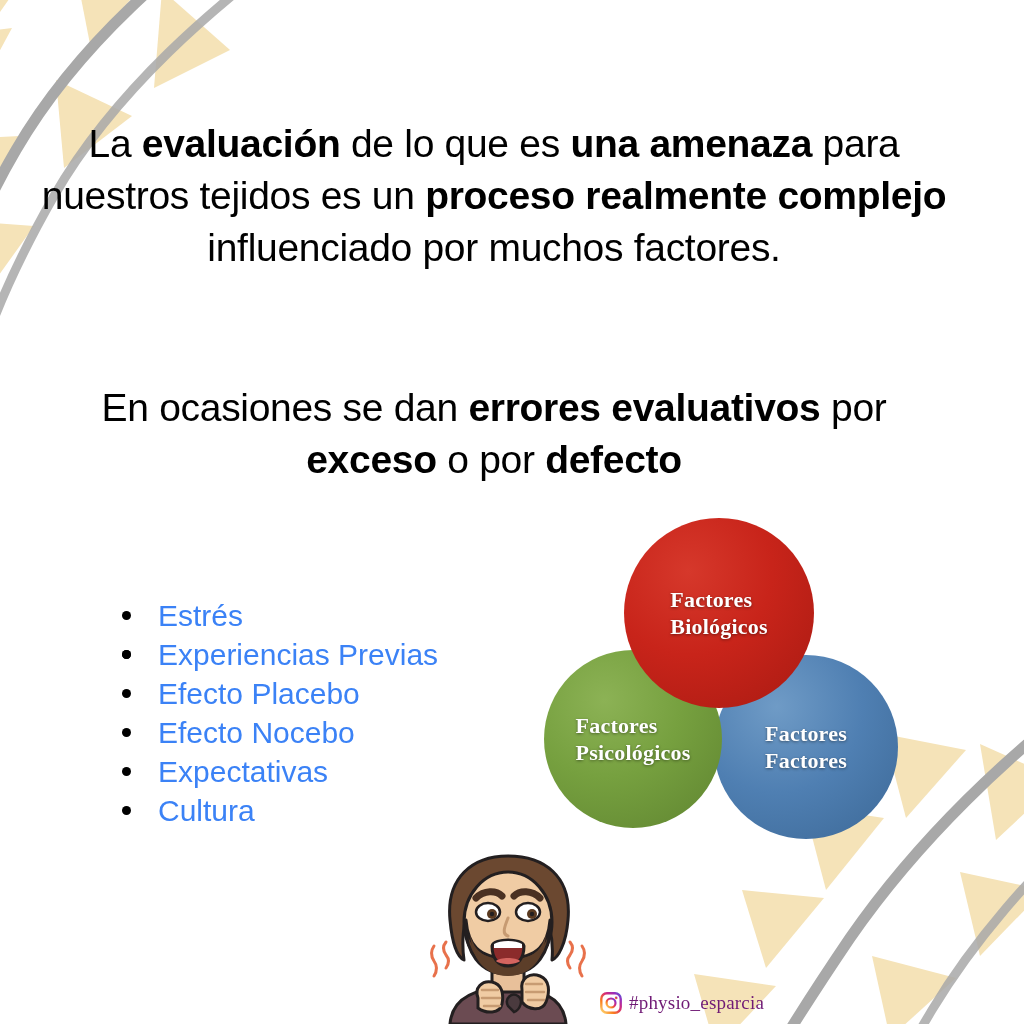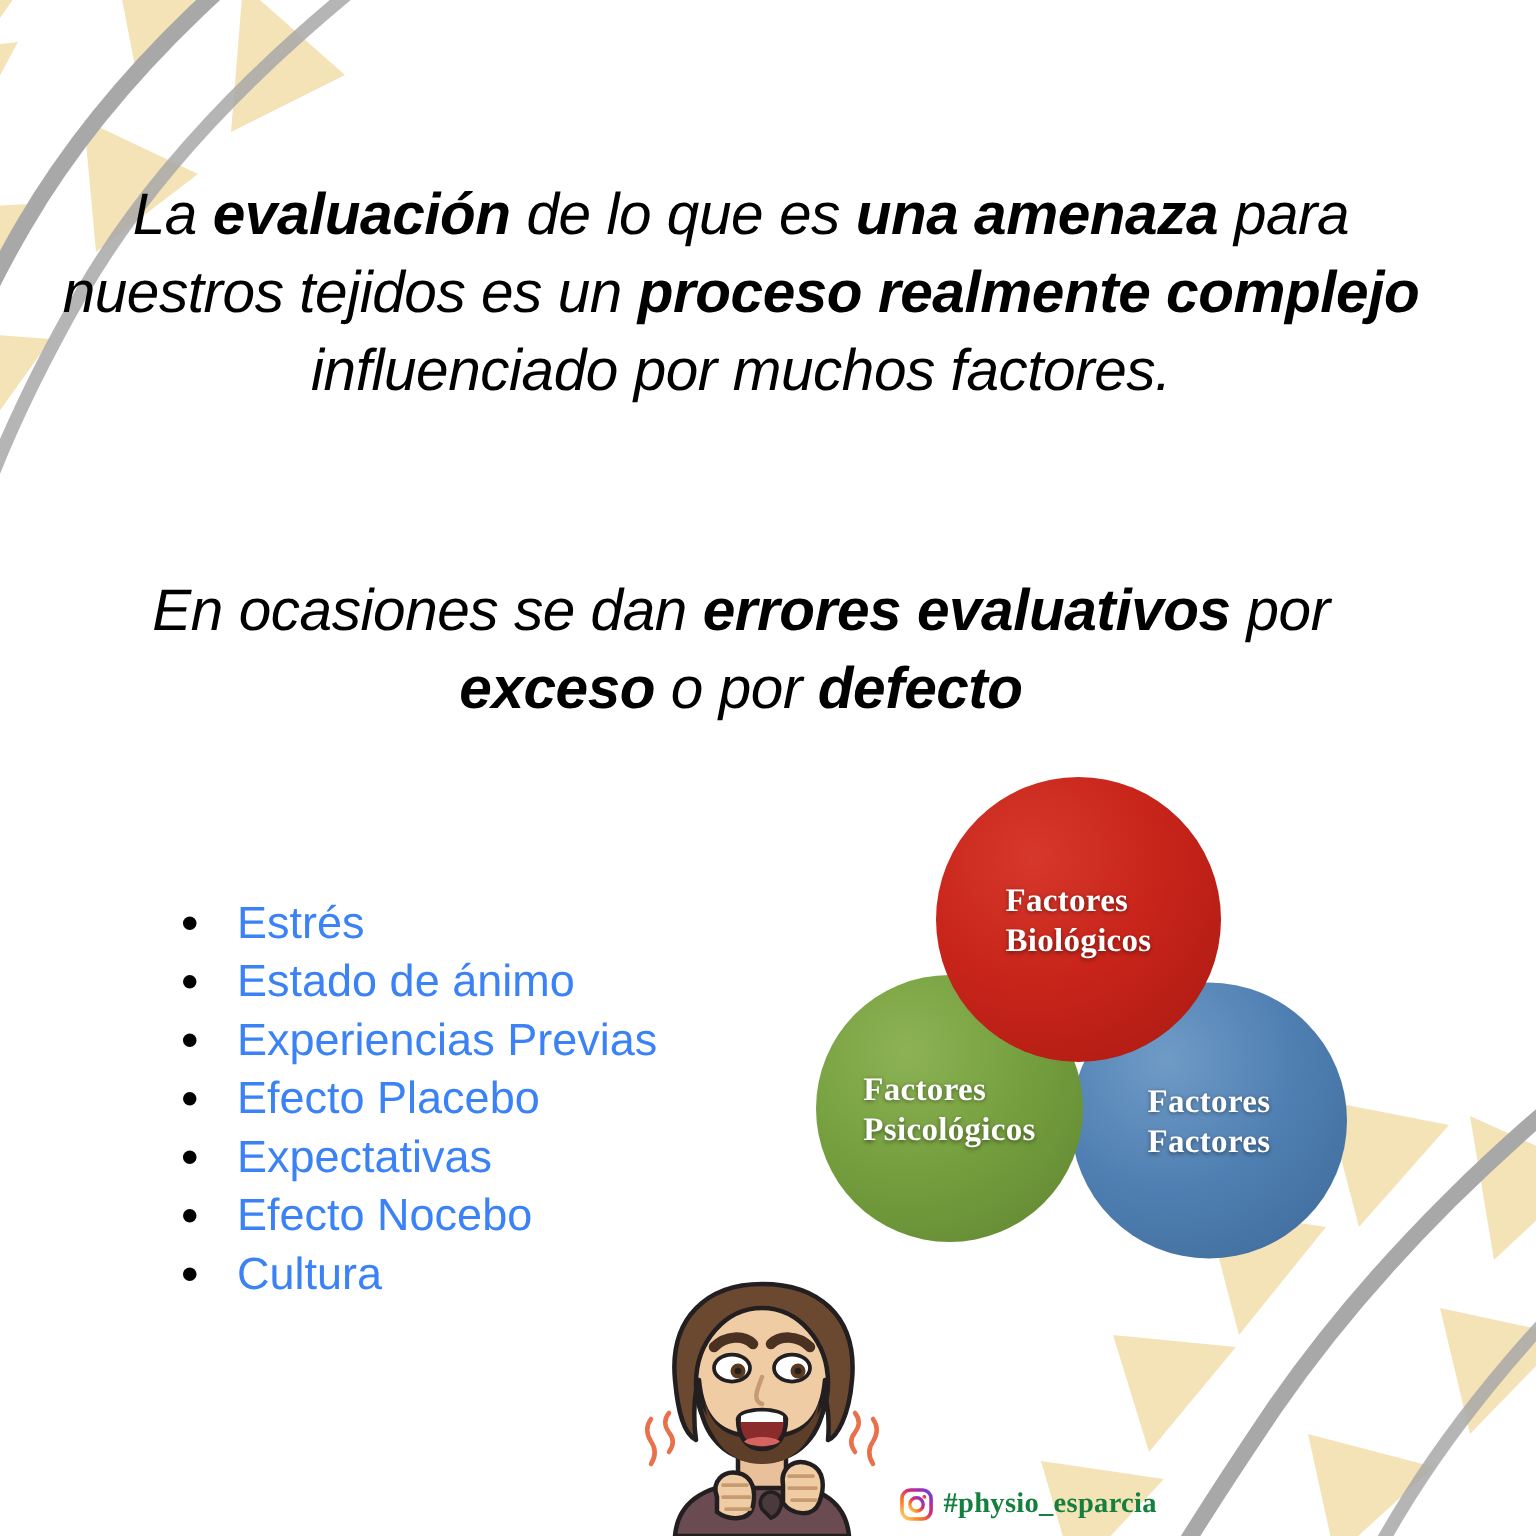--- a/index.html
+++ b/index.html
@@ -25,21 +25,20 @@
 
   
   .headline {
     position: absolute;
     left: 0;
     width: 988px;
     text-align: center;
     color: #000000;
     font-weight: 400;
     letter-spacing: -0.3px;
-    font-style: italic;
   }
   .headline b { font-weight: 700; }
 
   #para-intro {
     top: 118px;
     font-size: 39px;
     line-height: 52px;
     padding: 0 22px;
     box-sizing: border-box;
   }
@@ -134,23 +133,23 @@
   #ig-handle {
     position: absolute;
     left: 600px;
     top: 992px;
     display: flex;
     align-items: center;
     gap: 7px;
   }
   #ig-handle .ig-text {
     font-family: "Liberation Serif", serif;
-    font-weight: 700;
+    font-weight: 400;
     font-size: 19px;
-    color: #15803d;
+    color: #701a75;
     letter-spacing: 0.2px;
   }
 </style>
 </head>
 <body>
 
 <svg class="bunting bunting-tl" viewBox="0 0 400 400" xmlns="http://www.w3.org/2000/svg">
   <g fill="#F5E3B8">
     <polygon points="40,8 122,18 70,92"></polygon>
     <polygon points="140,22 222,56 160,124"></polygon>
@@ -177,25 +176,25 @@
   <path d="M392,10 C330,58 238,140 166,244 C120,312 88,364 68,400" stroke="#A8A8A8" stroke-width="11" fill="none" stroke-linecap="round"></path>
   <path d="M404,130 C350,178 290,246 248,316 C222,360 206,386 198,404" stroke="#A8A8A8" stroke-width="9" fill="none" stroke-linecap="round" opacity="0.85"></path>
 </svg>
 
 <div class="headline" id="para-intro"><span>La </span><b>evaluación</b><span> de lo que es </span><b>una amenaza</b><span> para nuestros tejidos es un </span><b>proceso realmente complejo</b><span>  influenciado por muchos factores.</span></div>
 
 <div class="headline" id="para-errors"><span>En ocasiones se dan </span><b>errores evaluativos</b><span> por </span><b>exceso</b><span> o por </span><b>defecto</b></div>
 
 <ul id="factor-list">
     <li><span class="dot"></span><span>Estrés</span></li>
-    <li><span class="dot"></span><span>Estado de ánimo</span></li>
+    <li><span class="dot"></span></li>
     <li><span class="dot"></span><span>Experiencias Previas</span></li>
     <li><span class="dot"></span><span>Efecto Placebo</span></li>
+    <li><span class="dot"></span><span>Efecto Nocebo</span></li>
     <li><span class="dot"></span><span>Expectativas</span></li>
-    <li><span class="dot"></span><span>Efecto Nocebo</span></li>
     <li><span class="dot"></span><span>Cultura</span></li>
   </ul>
 
 <div id="venn">
   <div class="venn-circle" id="venn-psico">
     <div>
       <span>Factores</span>
       <span>Psicológicos</span>
     </div>
   </div>

